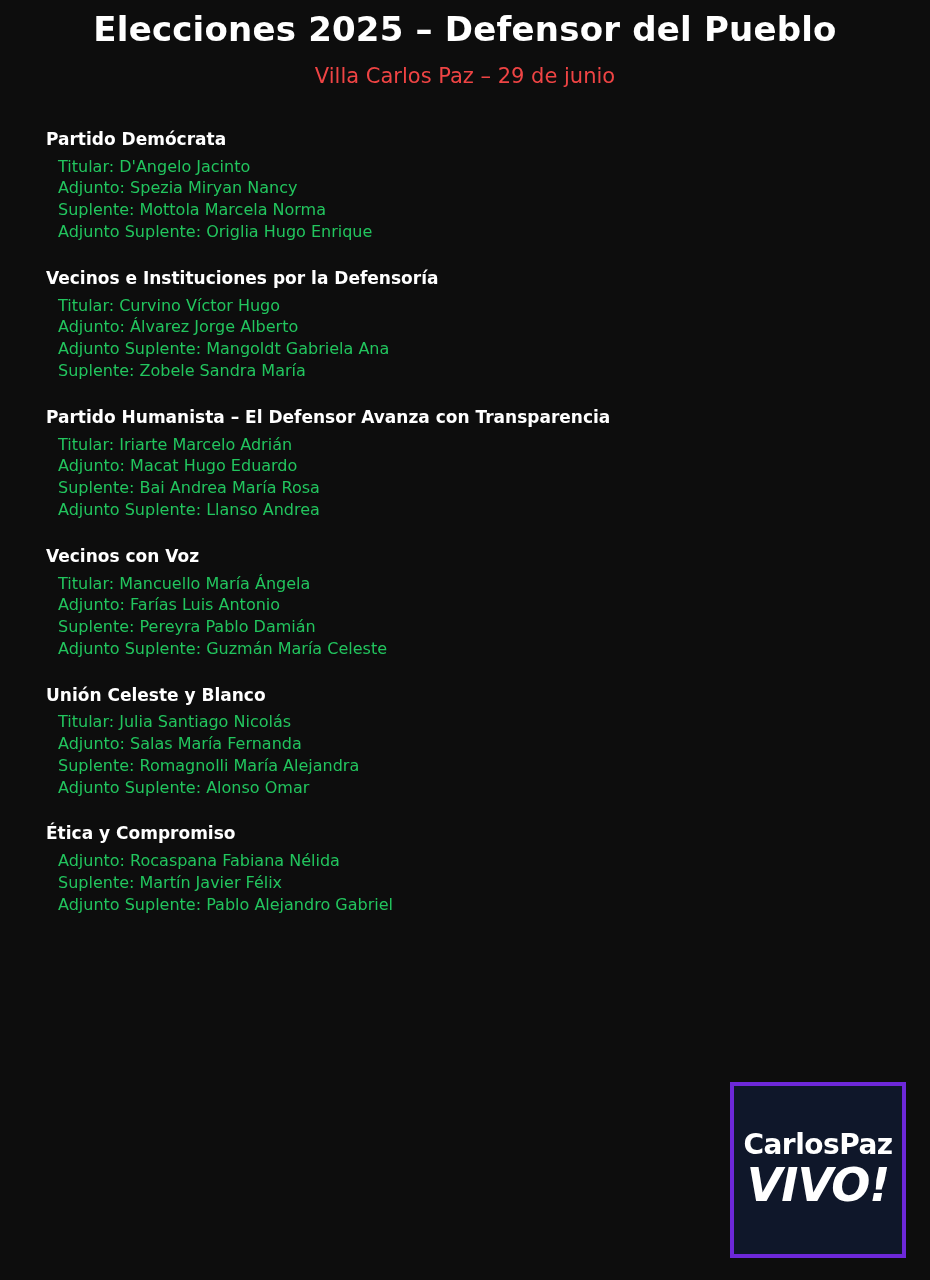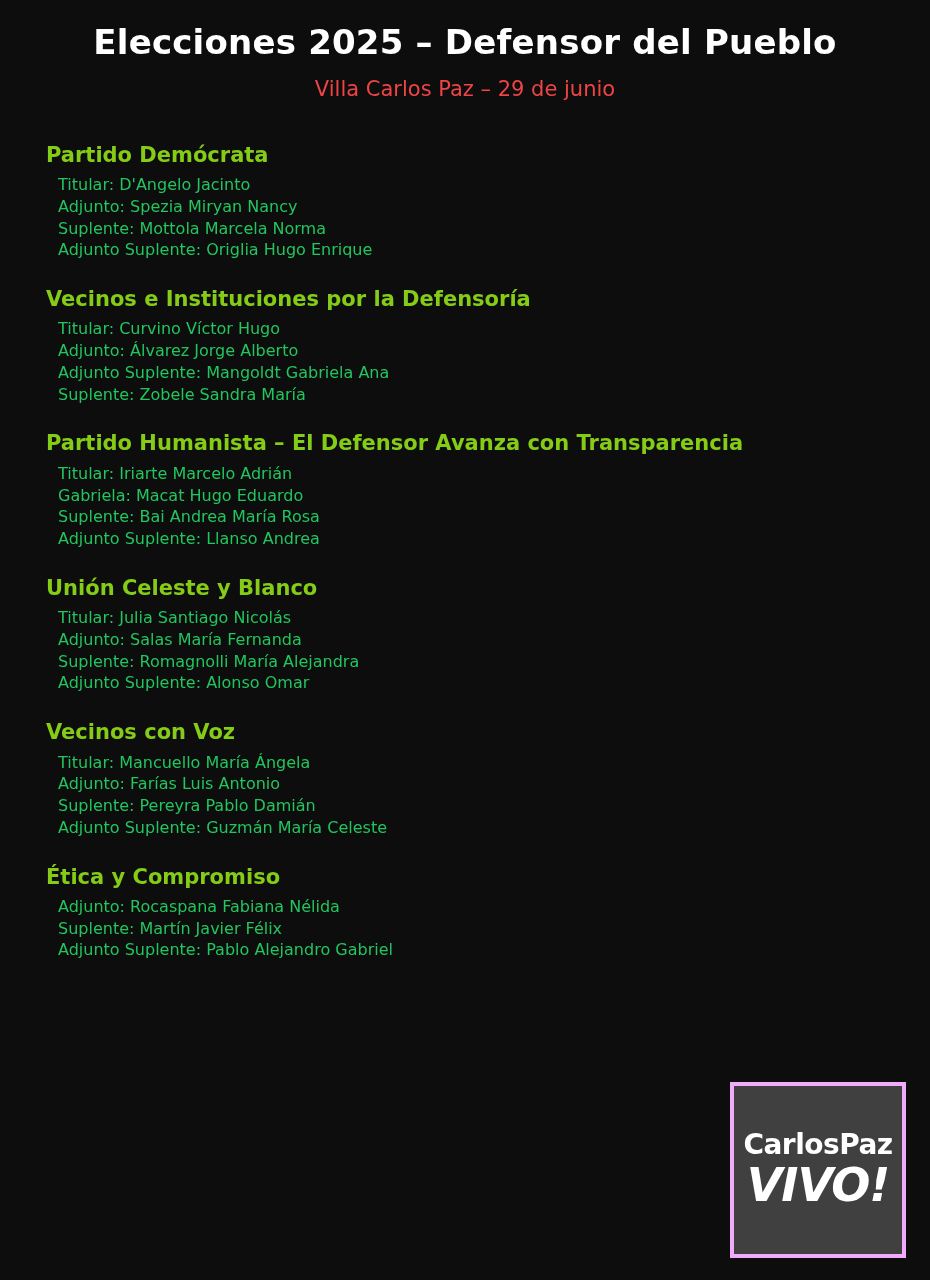--- a/index.html
+++ b/index.html
@@ -16,21 +16,21 @@
     overflow: hidden;
   }
   .page {
     width: 930px;
     height: 1280px;
     position: relative;
     background: #0d0d0d;
     box-sizing: border-box;
   }
   .header {
-    padding-top: 22px;
+    padding-top: 9px;
     text-align: center;
   }
   .title {
     font-size: 34px;
     font-weight: bold;
     letter-spacing: 0.2px;
     color: #ffffff;
     margin: 0;
     line-height: 1.2;
   }
@@ -42,41 +42,41 @@
   }
   .content {
     margin-top: 40px;
     padding-left: 46px;
     padding-right: 30px;
   }
   .party-block {
     margin-bottom: 24px;
   }
   .party-name {
-    color: #84cc16;
-    font-size: 21px;
+    color: #ffffff;
+    font-size: 17px;
     font-weight: bold;
     margin: 0 0 5px 0;
     line-height: 1.35;
   }
   .candidate-row {
     font-size: 16px;
     color: #22c55e;
     line-height: 1.36;
     padding-left: 12px;
     white-space: nowrap;
   }
   .logo-box {
     position: absolute;
     right: 24px;
     bottom: 22px;
     width: 176px;
     height: 176px;
-    background: #404040;
-    border: 4px solid #f0abfc;
+    background: #0f172a;
+    border: 4px solid #6d28d9;
     box-sizing: border-box;
     display: flex;
     flex-direction: column;
     align-items: center;
     justify-content: center;
   }
   .logo-line1 {
     color: #ffffff;
     font-size: 28px;
     font-weight: bold;
@@ -117,39 +117,39 @@
       <div class="party-name">Vecinos e Instituciones por la Defensoría</div>
       <div class="candidate-row">Titular: Curvino Víctor Hugo</div>
       <div class="candidate-row">Adjunto: Álvarez Jorge Alberto</div>
       <div class="candidate-row">Adjunto Suplente: Mangoldt Gabriela Ana</div>
       <div class="candidate-row">Suplente: Zobele Sandra María</div>
     </div>
 
     <div class="party-block">
       <div class="party-name">Partido Humanista – El Defensor Avanza con Transparencia</div>
       <div class="candidate-row">Titular: Iriarte Marcelo Adrián</div>
-      <div class="candidate-row">Gabriela: Macat Hugo Eduardo</div>
+      <div class="candidate-row">Adjunto: Macat Hugo Eduardo</div>
       <div class="candidate-row">Suplente: Bai Andrea María Rosa</div>
       <div class="candidate-row">Adjunto Suplente: Llanso Andrea</div>
+    </div>
+
+    <div class="party-block">
+      <div class="party-name">Vecinos con Voz</div>
+      <div class="candidate-row">Titular: Mancuello María Ángela</div>
+      <div class="candidate-row">Adjunto: Farías Luis Antonio</div>
+      <div class="candidate-row">Suplente: Pereyra Pablo Damián</div>
+      <div class="candidate-row">Adjunto Suplente: Guzmán María Celeste</div>
     </div>
 
     <div class="party-block">
       <div class="party-name">Unión Celeste y Blanco</div>
       <div class="candidate-row">Titular: Julia Santiago Nicolás</div>
       <div class="candidate-row">Adjunto: Salas María Fernanda</div>
       <div class="candidate-row">Suplente: Romagnolli María Alejandra</div>
       <div class="candidate-row">Adjunto Suplente: Alonso Omar</div>
-    </div>
-
-    <div class="party-block">
-      <div class="party-name">Vecinos con Voz</div>
-      <div class="candidate-row">Titular: Mancuello María Ángela</div>
-      <div class="candidate-row">Adjunto: Farías Luis Antonio</div>
-      <div class="candidate-row">Suplente: Pereyra Pablo Damián</div>
-      <div class="candidate-row">Adjunto Suplente: Guzmán María Celeste</div>
     </div>
 
     <div class="party-block">
       <div class="party-name">Ética y Compromiso</div>
       <div class="candidate-row">Adjunto: Rocaspana Fabiana Nélida</div>
       <div class="candidate-row">Suplente: Martín Javier Félix</div>
       <div class="candidate-row">Adjunto Suplente: Pablo Alejandro Gabriel</div>
     </div>
 
   </div>

